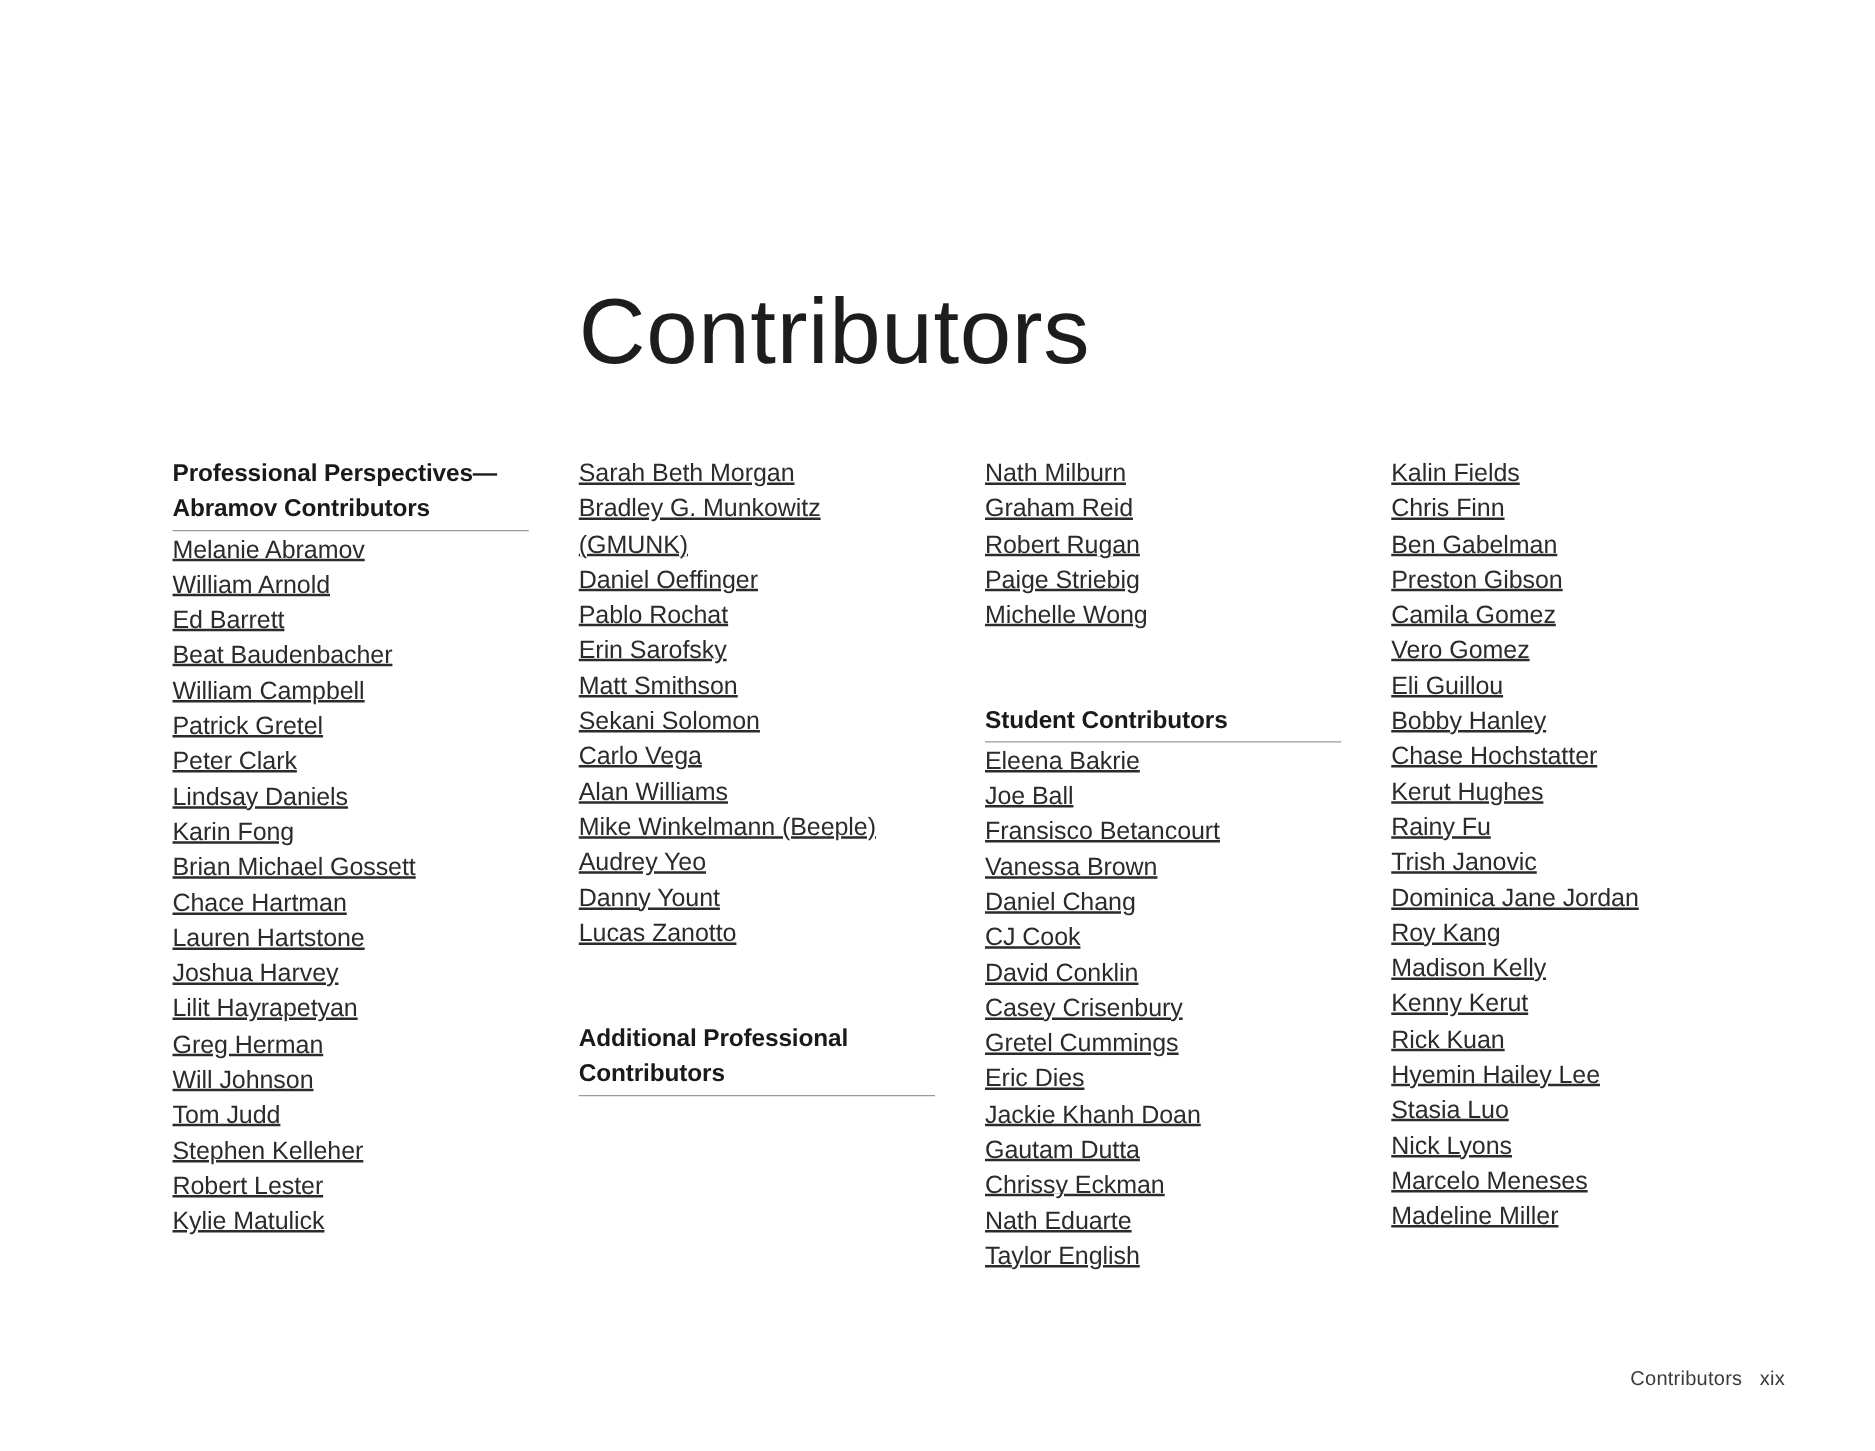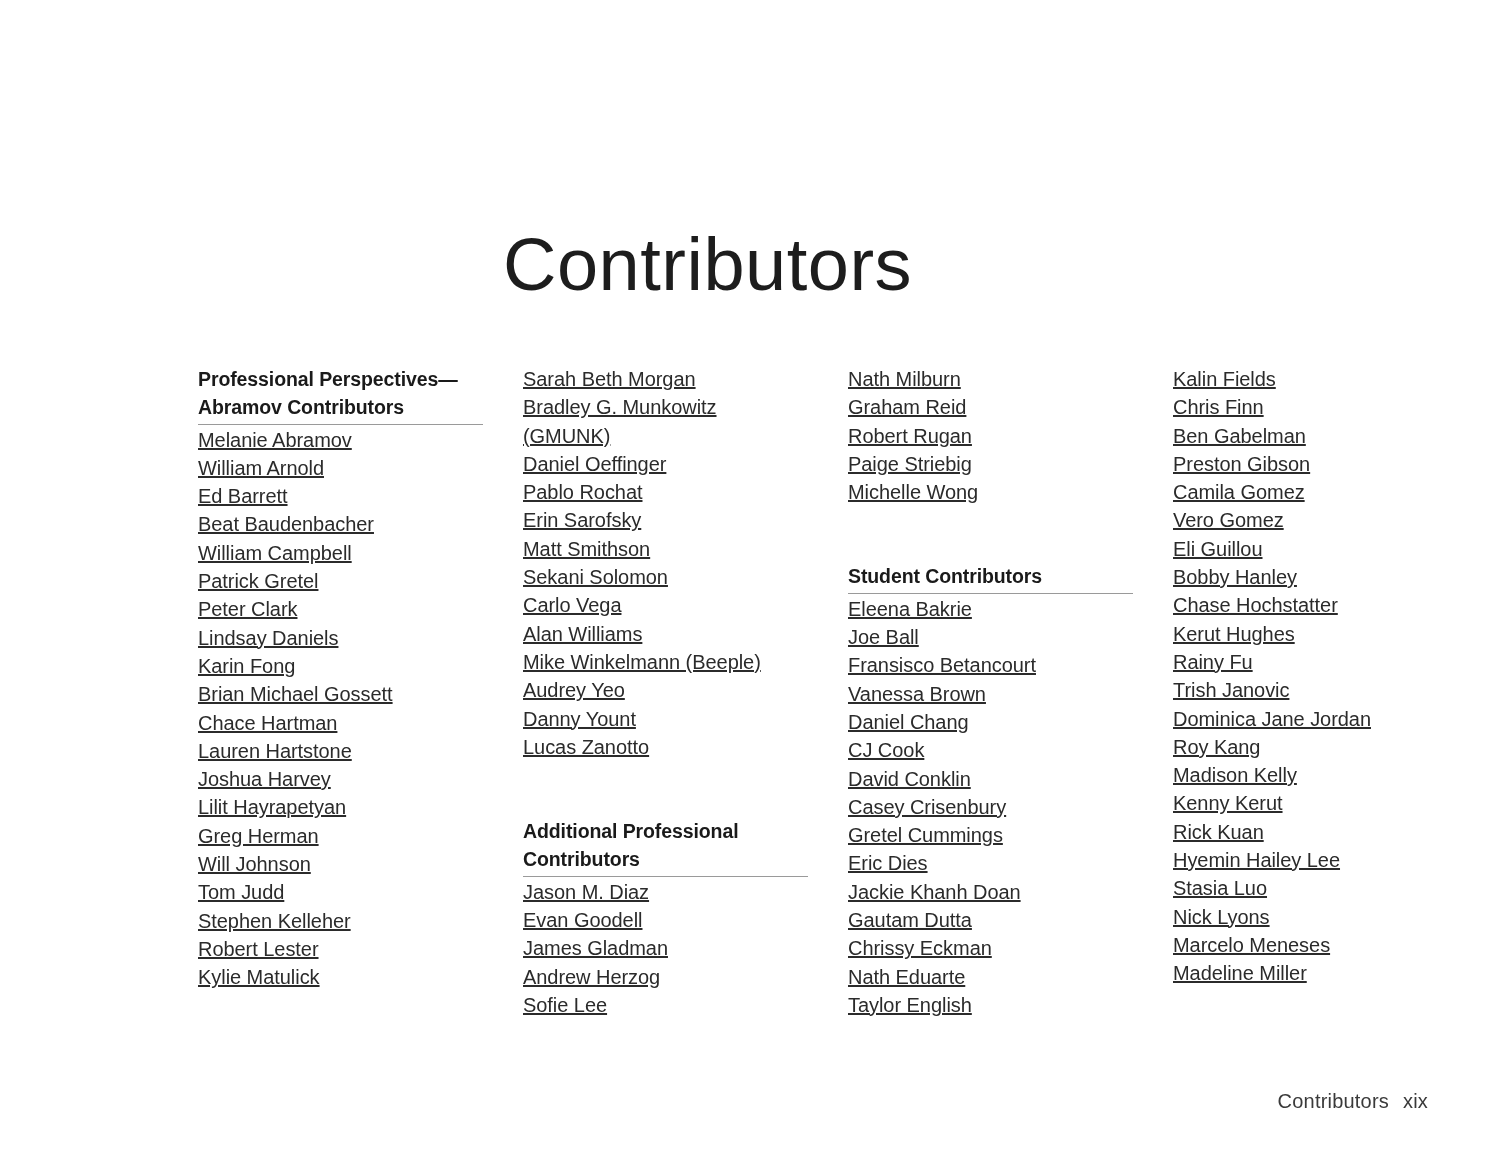--- a/index.html
+++ b/index.html
@@ -14,21 +14,20 @@
     position: relative;
     overflow: hidden;
     font-family: "Liberation Sans", "DejaVu Sans", sans-serif;
     color: #2b2b2b;
     -webkit-font-smoothing: antialiased;
   }
 
   .page {
     position: absolute;
     inset: 0;
-    margin-left: 40px;
   }
 
   
   .page-title {
     position: absolute;
     left: 463px;
     top: 178px;
     font-size: 74px;
     font-weight: 300;
     letter-spacing: 0.5px;
@@ -39,21 +38,20 @@
 
   
   .columns {
     position: absolute;
     left: 138px;
     top: 365px;
     width: 1320px;
     display: flex;
     flex-direction: row;
     align-items: flex-start;
-    justify-content: flex-end;
   }
   .column {
     width: 325px;
     flex: 0 0 325px;
     box-sizing: border-box;
   }
 
   
   .section {
     display: block;
@@ -94,21 +92,21 @@
   }
 
   
   .list-after-rule { margin-top: 0; text-decoration: underline; }
 
   
   .footer {
     position: absolute;
     right: 72px;
     bottom: 48px;
-    font-size: 20px;
+    font-size: 16px;
     color: #3a3a3a;
     white-space: nowrap;
     letter-spacing: 0.2px;
   }
   .footer .folio {
     margin-left: 14px;
   }
 </style>
 </head>
 <body style="background: rgb(255, 255, 255);">
@@ -167,27 +165,20 @@
             <li>Danny Yount</li>
             <li>Lucas Zanotto</li>
           </ul>
         </div>
         <div class="section">
           <div class="section-heading">
             <div>Additional Professional</div>
             <div>Contributors</div>
           </div>
           <div class="section-rule"></div>
-          <ul class="name-list list-after-rule">
-            <li>Jason M. Diaz</li>
-            <li>Evan Goodell</li>
-            <li>James Gladman</li>
-            <li>Andrew Herzog</li>
-            <li>Sofie Lee</li>
-          </ul>
         </div>
       </div>
       <div class="column">
         <div class="section">
           <ul class="name-list list-after-rule">
             <li>Nath Milburn</li>
             <li>Graham Reid</li>
             <li>Robert Rugan</li>
             <li>Paige Striebig</li>
             <li>Michelle Wong</li>

